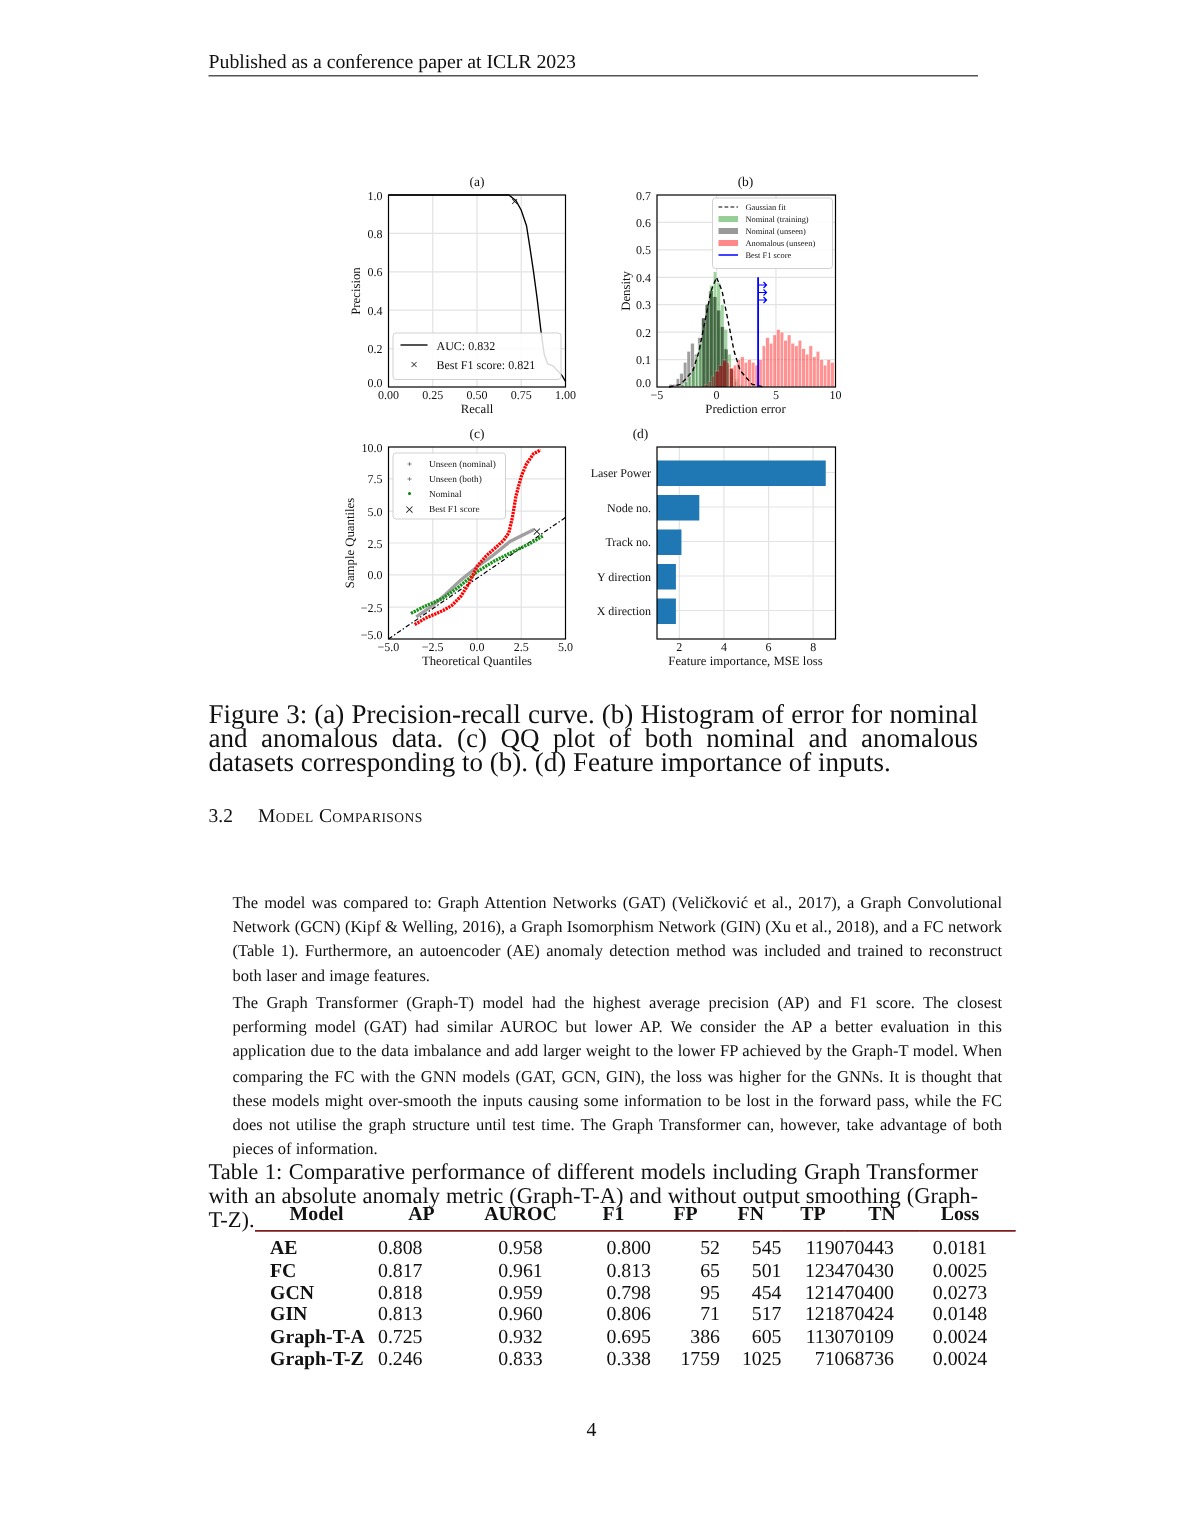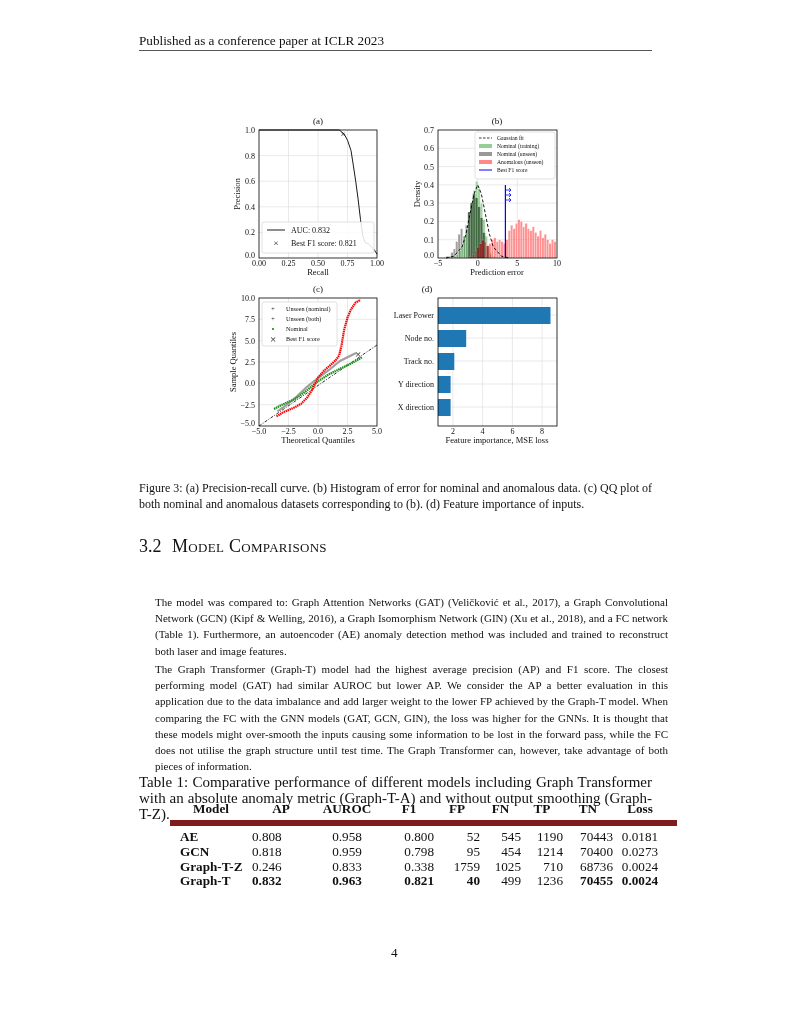--- a/index.html
+++ b/index.html
@@ -3,41 +3,41 @@
 <meta charset="utf-8">
 <style>
   html, body { margin: 0; padding: 0; background: #ffffff; }
   body { width: 791px; height: 1024px; position: relative; overflow: hidden;
          font-family: "Liberation Serif", "DejaVu Serif", serif; color: #111; }
   .abs { position: absolute; }
   .header-text { left: 139px; top: 33px; font-size: 13.2px; }
   .header-rule { left: 139px; top: 50px; width: 513px; height: 1px; background: #555; }
   .figure { left: 0; top: 0; width: 791px; height: 470px; }
   svg text { font-family: "Liberation Serif", "DejaVu Serif", serif; fill: #111; }
-  .caption { left: 139px; top: 480px; width: 513px; font-size: 12px; line-height: 16px; text-align: justify; }
-  .section-title { left: 139px; top: 536px; font-size: 18px; }
+  .caption { left: 139px; top: 468px; width: 513px; font-size: 18px; line-height: 16px; text-align: justify; }
+  .section-title { left: 139px; top: 536px; font-size: 13px; }
   .section-title .num { display: inline-block; width: 33px; }
   .section-title .sc { font-variant: small-caps; letter-spacing: 0.3px; }
   .para { left: 155px; width: 513px; font-size: 11px; line-height: 16.2px; text-align: justify; margin-top: 31px; }
   .para1 { top: 563px; }
   .para2 { top: 630px; }
   .table-caption { left: 139px; top: 774px; width: 513px; font-size: 15px; line-height: 16px; text-align: justify; }
   table.results { position: absolute; left: 170px; top: 800px; border-collapse: collapse; font-size: 13.2px; }
-  table.results th { font-weight: bold; padding: 1px 0 3px 0; text-align: center; border-bottom: 6px solid #7f1d1d; }
+  table.results th { font-weight: bold; padding: 1px 0 3px 0; text-align: center; border-bottom: 1px solid #7f1d1d; }
   table.results td { padding: 0; line-height: 14.8px; }
   table.results tr.first td { padding-top: 4px; }
   .c-model { width: 72px; text-align: left; padding-left: 10px !important; font-weight: bold; }
   th.c-model { text-align: center; padding-left: 0 !important; }
   .c-ap { width: 58px; text-align: left; }
   .c-auroc { width: 74px; text-align: center; }
   .c-f1 { width: 50px; text-align: right; }
   .c-fp { width: 46px; text-align: right; }
   .c-fn { width: 41px; text-align: right; }
   .c-tp { width: 42px; text-align: right; }
-  .c-tn { width: 50px; text-align: right; }
+  .c-tn { width: 50px; }
   .c-loss { width: 54px; text-align: center; padding-right: 10px !important; }
   .bold { font-weight: bold; }
   .page-number { left: 391px; top: 945px; font-size: 13.2px; }
 </style>
 </head>
 <body>
 
 <div class="abs header-text">Published as a conference paper at ICLR 2023</div>
 <div class="abs header-rule"></div>
 
@@ -347,48 +347,70 @@
         <td class="c-ap">0.808</td>
         <td class="c-auroc">0.958</td>
         <td class="c-f1">0.800</td>
         <td class="c-fp">52</td>
         <td class="c-fn">545</td>
         <td class="c-tp">1190</td>
         <td class="c-tn">70443</td>
         <td class="c-loss">0.0181</td>
       </tr>
       <tr>
+        <td class="c-model">FC</td>
+        <td class="c-ap">0.817</td>
+        <td class="c-auroc">0.961</td>
+        <td class="c-f1">0.813</td>
+        <td class="c-fp">65</td>
+        <td class="c-fn">501</td>
+        <td class="c-tp">1234</td>
+        <td class="c-tn">70430</td>
+        <td class="c-loss">0.0025</td>
+      </tr>
+      <tr>
         <td class="c-model">GCN</td>
         <td class="c-ap">0.818</td>
         <td class="c-auroc">0.959</td>
         <td class="c-f1">0.798</td>
         <td class="c-fp">95</td>
         <td class="c-fn">454</td>
         <td class="c-tp">1214</td>
         <td class="c-tn">70400</td>
         <td class="c-loss">0.0273</td>
+      </tr>
+      <tr>
+        <td class="c-model">GIN</td>
+        <td class="c-ap">0.813</td>
+        <td class="c-auroc">0.960</td>
+        <td class="c-f1">0.806</td>
+        <td class="c-fp">71</td>
+        <td class="c-fn">517</td>
+        <td class="c-tp">1218</td>
+        <td class="c-tn">70424</td>
+        <td class="c-loss">0.0148</td>
+      </tr>
+      <tr>
+        <td class="c-model">Graph-T-A</td>
+        <td class="c-ap">0.725</td>
+        <td class="c-auroc">0.932</td>
+        <td class="c-f1">0.695</td>
+        <td class="c-fp">386</td>
+        <td class="c-fn">605</td>
+        <td class="c-tp">1130</td>
+        <td class="c-tn">70109</td>
+        <td class="c-loss">0.0024</td>
       </tr>
       <tr>
         <td class="c-model">Graph-T-Z</td>
         <td class="c-ap">0.246</td>
         <td class="c-auroc">0.833</td>
         <td class="c-f1">0.338</td>
         <td class="c-fp">1759</td>
         <td class="c-fn">1025</td>
         <td class="c-tp">710</td>
         <td class="c-tn">68736</td>
         <td class="c-loss">0.0024</td>
       </tr>
-      <tr>
-        <td class="c-model">Graph-T</td>
-        <td class="c-ap bold">0.832</td>
-        <td class="c-auroc bold">0.963</td>
-        <td class="c-f1 bold">0.821</td>
-        <td class="c-fp bold">40</td>
-        <td class="c-fn">499</td>
-        <td class="c-tp">1236</td>
-        <td class="c-tn bold">70455</td>
-        <td class="c-loss bold">0.0024</td>
-      </tr>
     </tbody>
 </table>
 
 <div class="abs page-number">4</div>
 
 </body></html>

